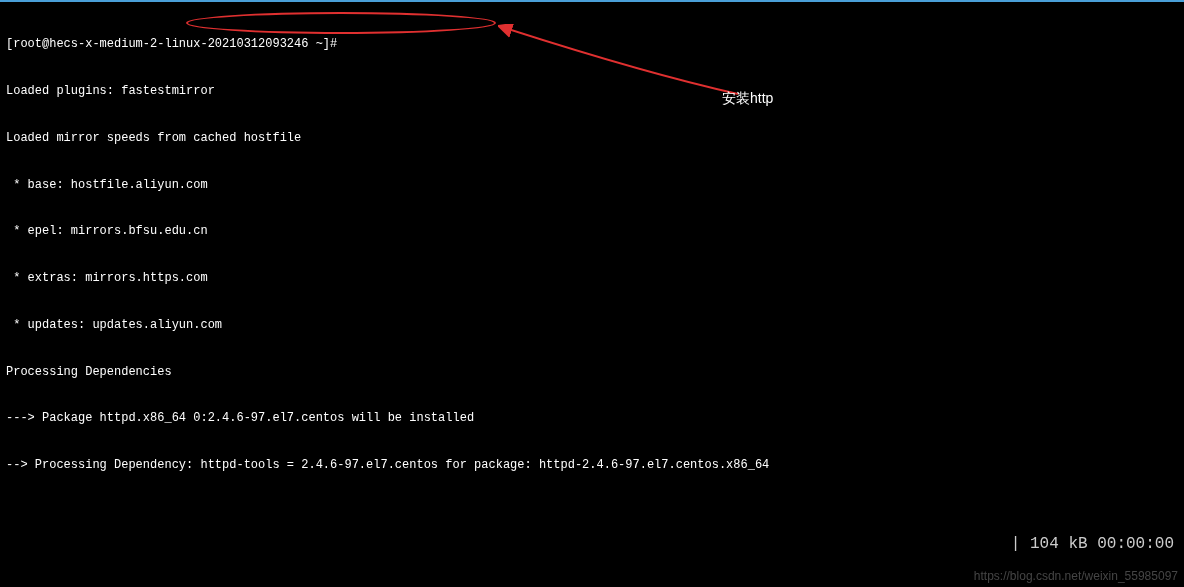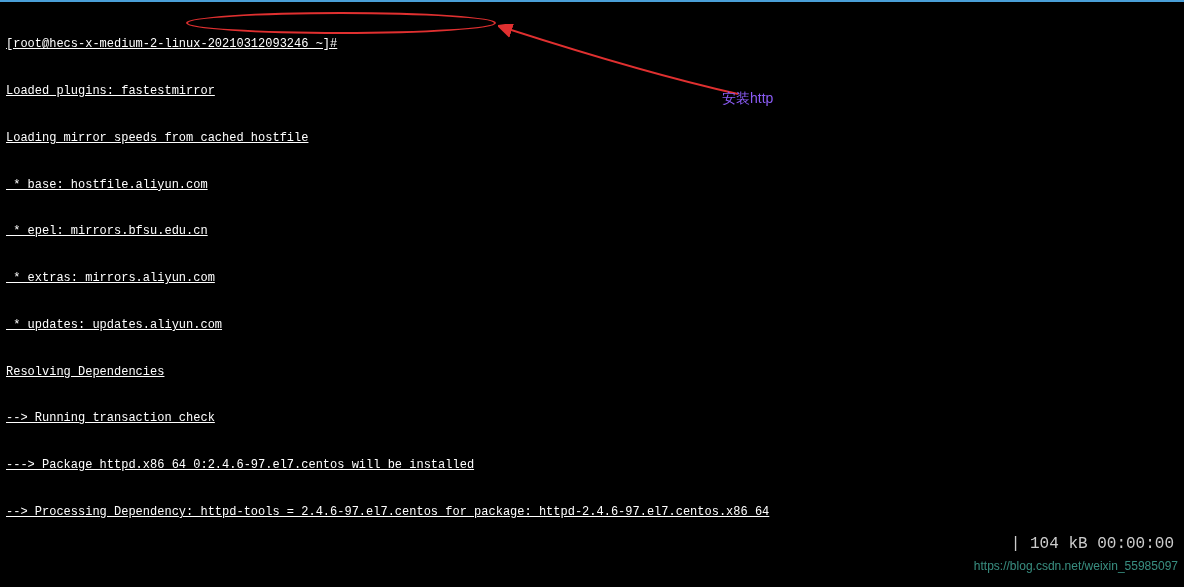--- a/index.html
+++ b/index.html
@@ -18,21 +18,20 @@
       overflow: hidden;
       position: relative;
       border-top: 2px solid #4a9fd8;
     }
     .terminal {
       padding: 4px 6px;
       white-space: pre;
     }
     .line {
       white-space: pre;
-      text-decoration: underline;
     }
     .prompt-highlight {
       position: relative;
     }
     .ellipse-annotation {
       position: absolute;
       border: 2px solid #e03030;
       border-radius: 50%;
       width: 310px;
       height: 22px;
@@ -45,54 +44,53 @@
       left: 498px;
       top: 22px;
       width: 250px;
       height: 80px;
       pointer-events: none;
     }
     .annotation-text {
       position: absolute;
       left: 722px;
       top: 87px;
-      color: #8b5cf6;
+      color: #ffffff;
       font-family: sans-serif;
       font-size: 14px;
     }
     .status-bar {
       position: absolute;
       bottom: 32px;
       right: 10px;
       font-size: 16px;
       color: #ccc;
     }
     .watermark {
       position: absolute;
-      bottom: 12px;
+      bottom: 2px;
       right: 6px;
       font-size: 12px;
-      color: #5eead4;
+      color: #737373;
       font-family: sans-serif;
       opacity: 0.6;
     }
   </style>
 </head>
 <body>
 
 <div class="terminal">
   <div class="line">[root@hecs-x-medium-2-linux-20210312093246 ~]#</div>
   <div class="line">Loaded plugins: fastestmirror</div>
-  <div class="line">Loading mirror speeds from cached hostfile</div>
+  <div class="line">Loaded mirror speeds from cached hostfile</div>
   <div class="line"> * base: hostfile.aliyun.com</div>
   <div class="line"> * epel: mirrors.bfsu.edu.cn</div>
-  <div class="line"> * extras: mirrors.aliyun.com</div>
+  <div class="line"> * extras: mirrors.https.com</div>
   <div class="line"> * updates: updates.aliyun.com</div>
-  <div class="line">Resolving Dependencies</div>
-  <div class="line">--&gt; Running transaction check</div>
+  <div class="line">Processing Dependencies</div>
   <div class="line">---&gt; Package httpd.x86_64 0:2.4.6-97.el7.centos will be installed</div>
   <div class="line">--&gt; Processing Dependency: httpd-tools = 2.4.6-97.el7.centos for package: httpd-2.4.6-97.el7.centos.x86_64</div>
   
   
   
   
   
   
   
   

